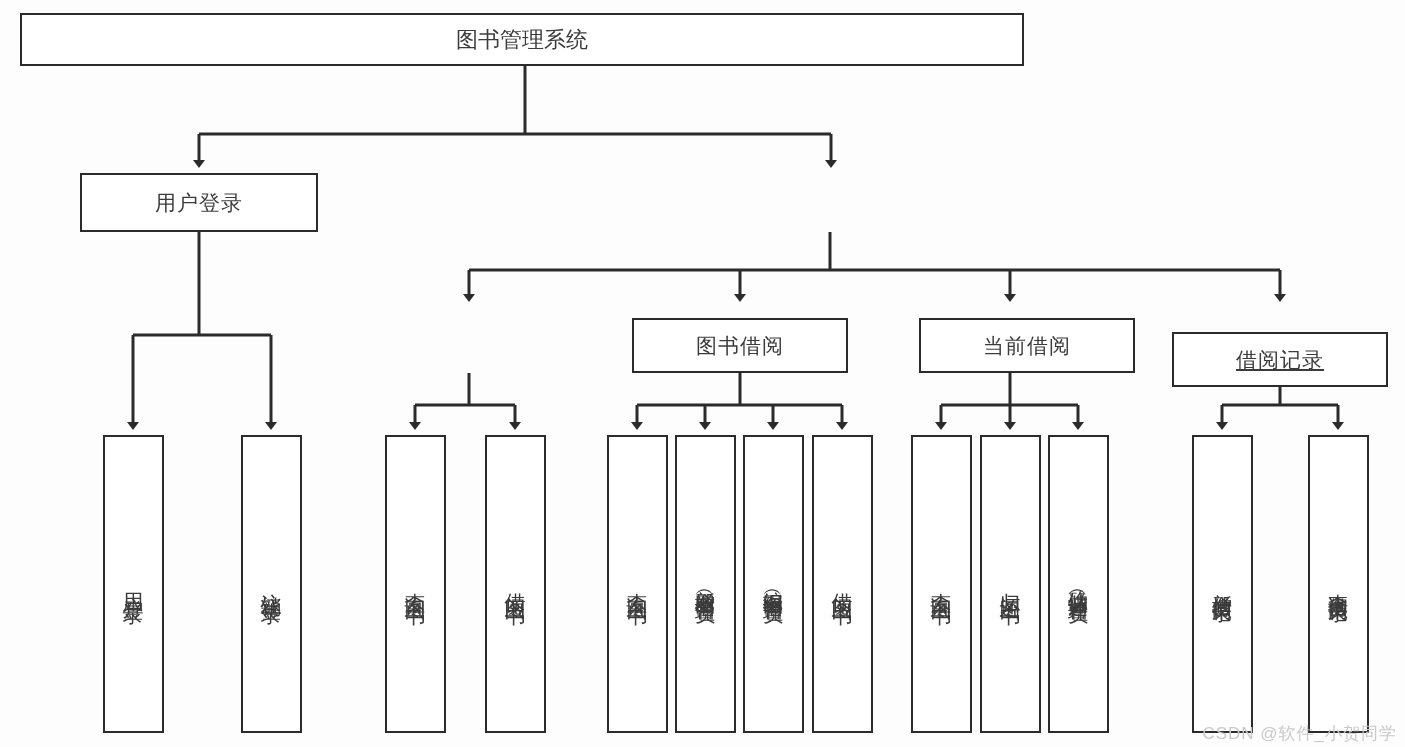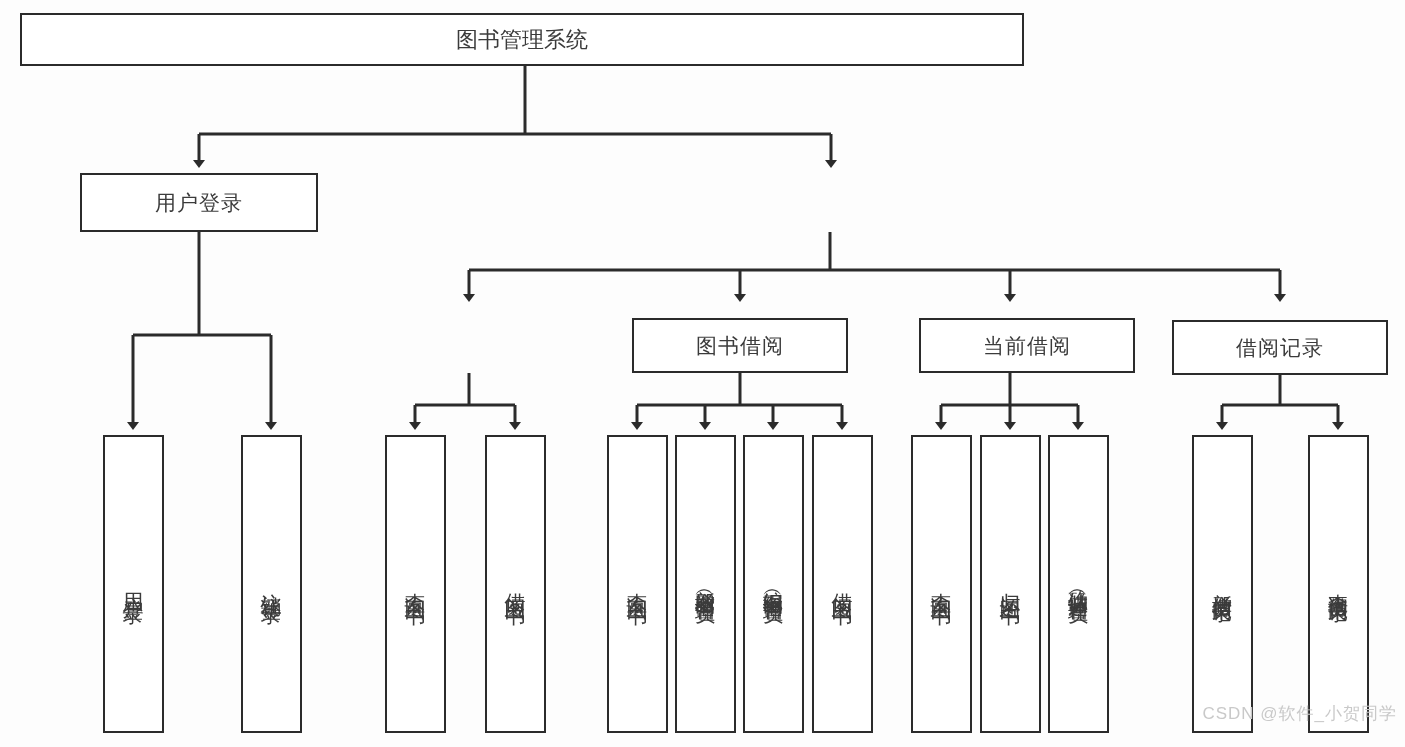--- a/index.html
+++ b/index.html
@@ -36,21 +36,21 @@
     padding-top:6px;
     padding-bottom:6px;
     align-items:center;
     justify-content:center;
   }
   .node.v.tall{ font-size:20px; letter-spacing:2px; }
 
   .watermark{
     position:absolute;
     right:8px;
-    bottom:22px;
+    bottom:2px;
     font-size:17px;
     color:#c9c9c9;
     letter-spacing:1px;
     white-space:nowrap;
   }
 </style>
 </head>
 <body>
 
 <div id="stage">
@@ -104,21 +104,21 @@
       <path d="M1338,405 L1338,425" marker-end="url(#arw)"></path>
     </g>
   </svg>
 
   <div class="node root" style="left:20px;top:13px;width:1004px;height:53px;">图书管理系统</div>
 
   <div class="node h" style="left:80px;top:173px;width:238px;height:59px;">用户登录</div>
 
   <div class="node h" style="left:632px;top:318px;width:216px;height:55px;">图书借阅</div>
   <div class="node h" style="left:902px;top:318px;width:216px;height:55px;margin-left:17px;">当前借阅</div>
-  <div class="node h" style="left:1172px;top:320px;width:216px;height:55px;">借阅记录</div>
+  <div class="node h" style="left:1172px;top:332px;width:216px;height:55px;text-decoration:underline;">借阅记录</div>
 
   <div class="node v" style="left:103px;top:435px;width:61px;height:298px;">用户登录</div>
   <div class="node v" style="left:241px;top:435px;width:61px;height:298px;">注销登录</div>
 
   <div class="node v" style="left:385px;top:435px;width:61px;height:298px;">查询图书</div>
   <div class="node v" style="left:485px;top:435px;width:61px;height:298px;">借阅图书</div>
 
   <div class="node v" style="left:607px;top:435px;width:61px;height:298px;">查询图书</div>
   <div class="node v tall" style="left:675px;top:435px;width:61px;height:298px;">新增图书（管理员）</div>
   <div class="node v tall" style="left:743px;top:435px;width:61px;height:298px;">编辑图书（管理员）</div>

